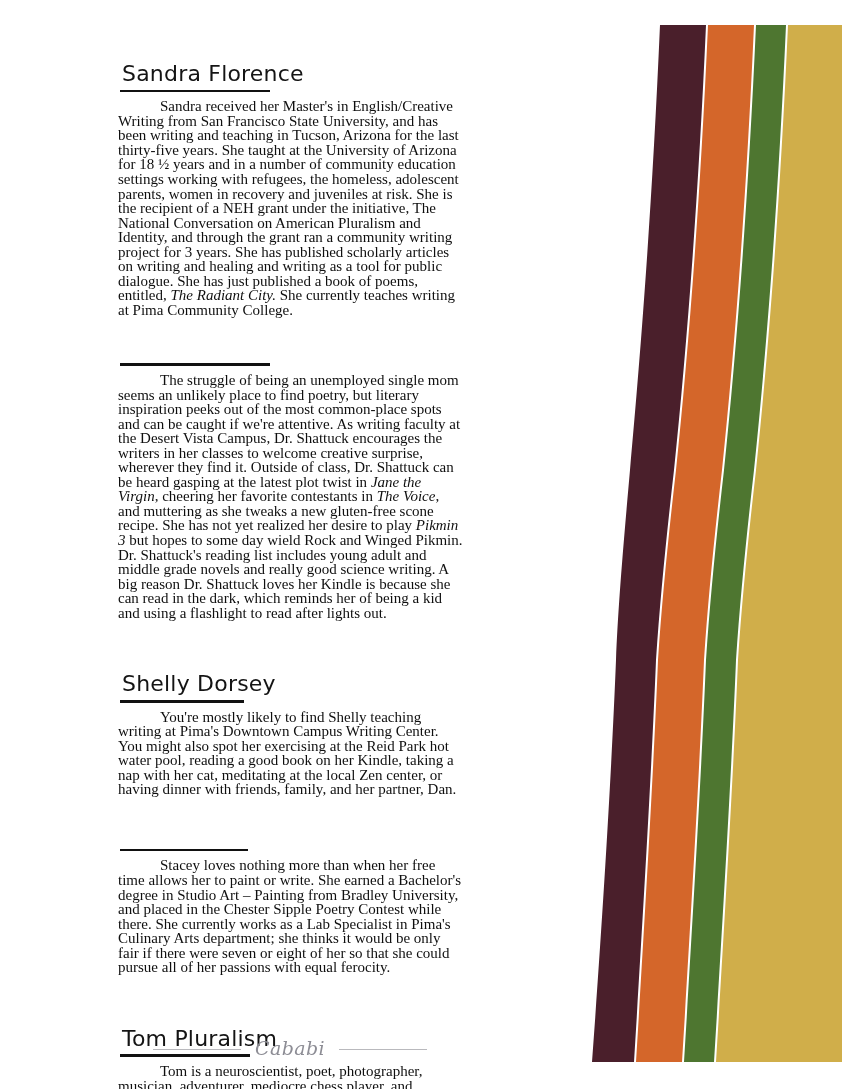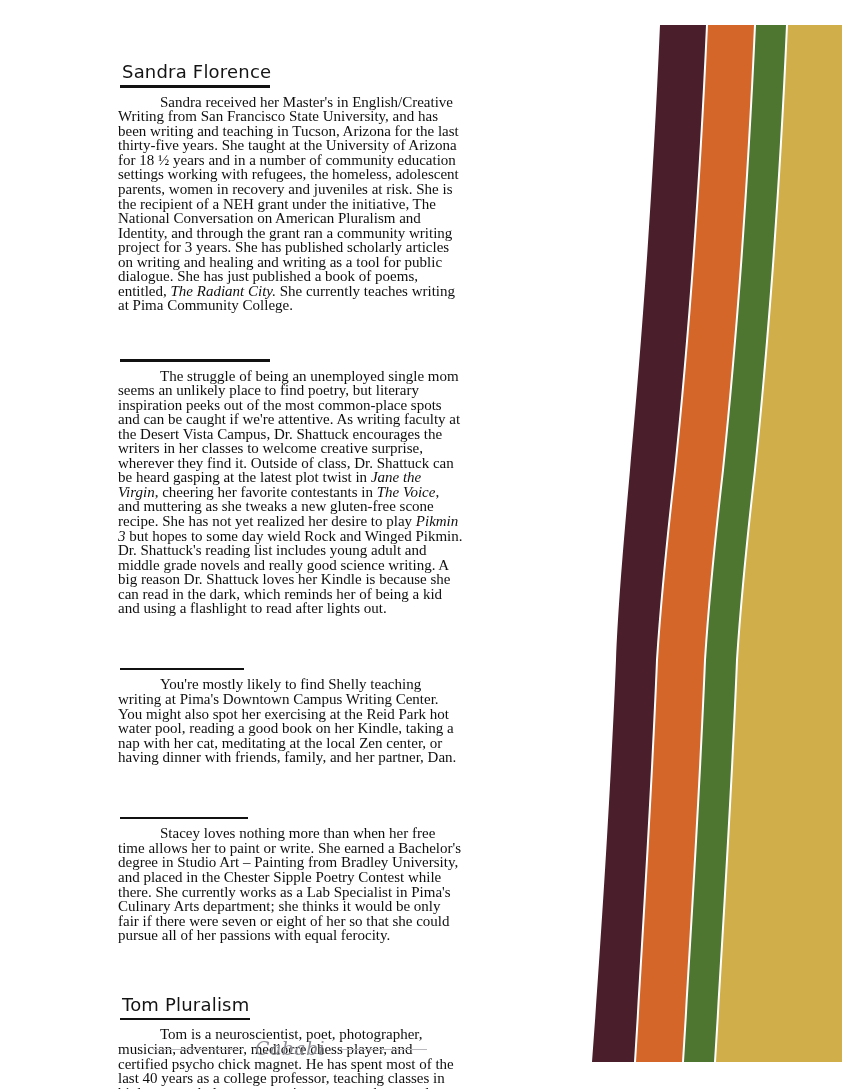--- a/index.html
+++ b/index.html
@@ -37,21 +37,21 @@
   }
 
   .bio {
     margin-bottom: 26px;
   }
   .bio.gap-lg { margin-bottom: 46px; }
   .bio.gap-xl { margin-bottom: 52px; }
 
   .bio-name {
     font-family: "DejaVu Sans", sans-serif;
-    font-size: 18px;
+    font-size: 22px;
     font-weight: 400;
     letter-spacing: 0.2px;
     color: #141414;
     margin: 0 0 3px 4px;
     line-height: 1.12;
     white-space: nowrap;
   }
 
   .name-rule {
     height: 2.6px;
@@ -131,20 +131,21 @@
       <div class="name-rule rule-w1"></div>
       <p class="bio-text"><span>Sandra received her Master's in English/Creative Writing from San Francisco State University, and has been writing and teaching in Tucson, Arizona for the last thirty-five years. She taught at the University of Arizona for 18 ½ years and in a number of community education settings working with refugees, the homeless, adolescent parents, women in recovery and juveniles at risk. She is the recipient of a NEH grant under the initiative, The National Conversation on American Pluralism and Identity, and through the grant ran a community writing project for 3 years. She has published scholarly articles on writing and healing and writing as a tool for public dialogue. She has just published a book of poems, entitled, </span><em>The Radiant City.</em><span> She currently teaches writing at Pima Community College.</span></p>
     </div>
 
     <div class="bio gap-xl">
       <div class="name-rule rule-w2"></div>
       <p class="bio-text"><span>The struggle of being an unemployed single mom seems an unlikely place to find poetry, but literary inspiration peeks out of the most common-place spots and can be caught if we're attentive. As writing faculty at the Desert Vista Campus, Dr. Shattuck encourages the writers in her classes to welcome creative surprise, wherever they find it. Outside of class, Dr. Shattuck can be heard gasping at the latest plot twist in </span><em>Jane the Virgin</em><span>, cheering her favorite contestants in </span><em>The Voice</em><span>, and muttering as she tweaks a new gluten-free scone recipe. She has not yet realized her desire to play </span><em>Pikmin 3</em><span> but hopes to some day wield Rock and Winged Pikmin. Dr. Shattuck's reading list includes young adult and middle grade novels and really good science writing. A big reason Dr. Shattuck loves her Kindle is because she can read in the dark, which reminds her of being a kid and using a flashlight to read after lights out.</span></p>
     </div>
 
     <div class="bio gap-xl">
+      <h2 class="bio-name">Shelly Dorsey</h2>
       <div class="name-rule rule-w3"></div>
       <p class="bio-text">You're mostly likely to find Shelly teaching writing at Pima's Downtown Campus Writing Center.  You might also spot her exercising at the Reid Park hot water pool, reading a good book on her Kindle, taking a nap with her cat, meditating at the local Zen center, or having dinner with friends, family, and her partner, Dan.</p>
     </div>
 
     <div class="bio gap-xl">
       <div class="name-rule rule-w4"></div>
       <p class="bio-text">Stacey loves nothing more than when her free time allows her to paint or write.  She earned a Bachelor's degree in Studio Art – Painting from Bradley University, and placed in the Chester Sipple Poetry Contest while there.  She currently works as a Lab Specialist in Pima's Culinary Arts department; she thinks it would be only fair if there were seven or eight of her so that she could pursue all of her passions with equal ferocity.</p>
     </div>
 
     <div class="bio">

